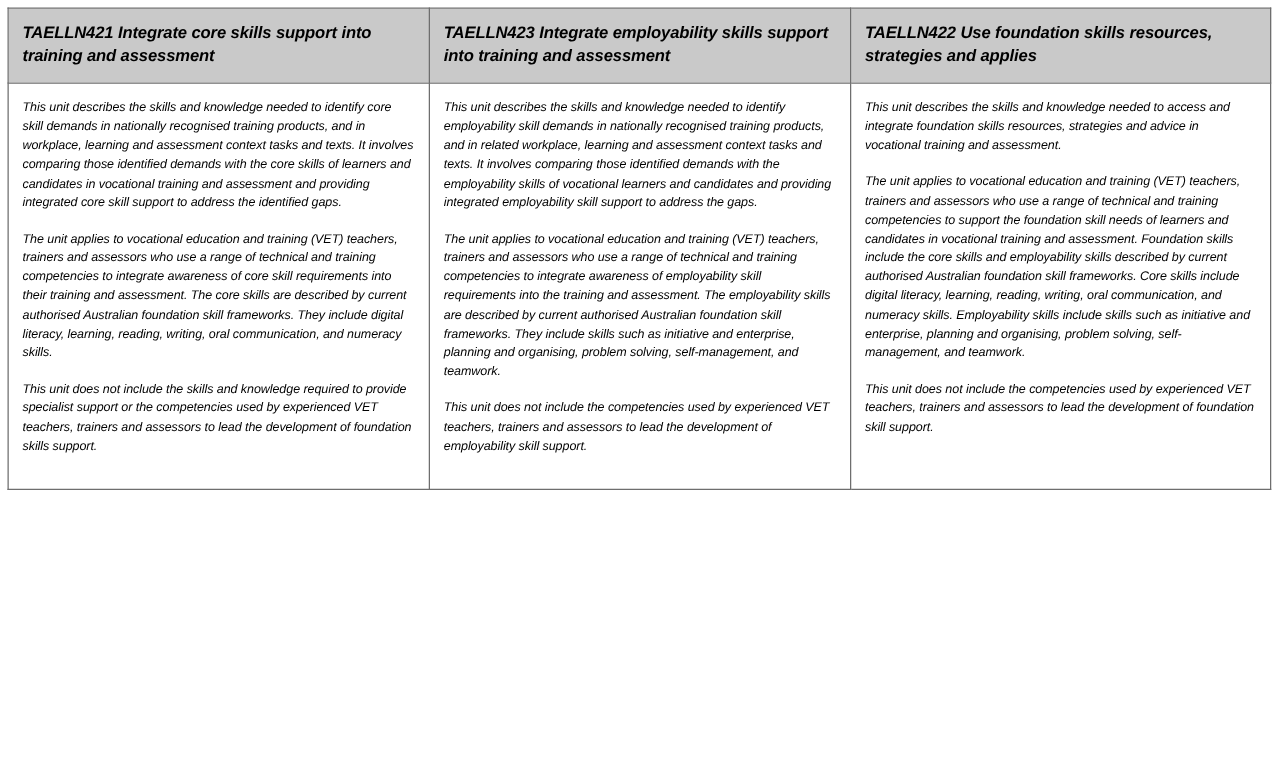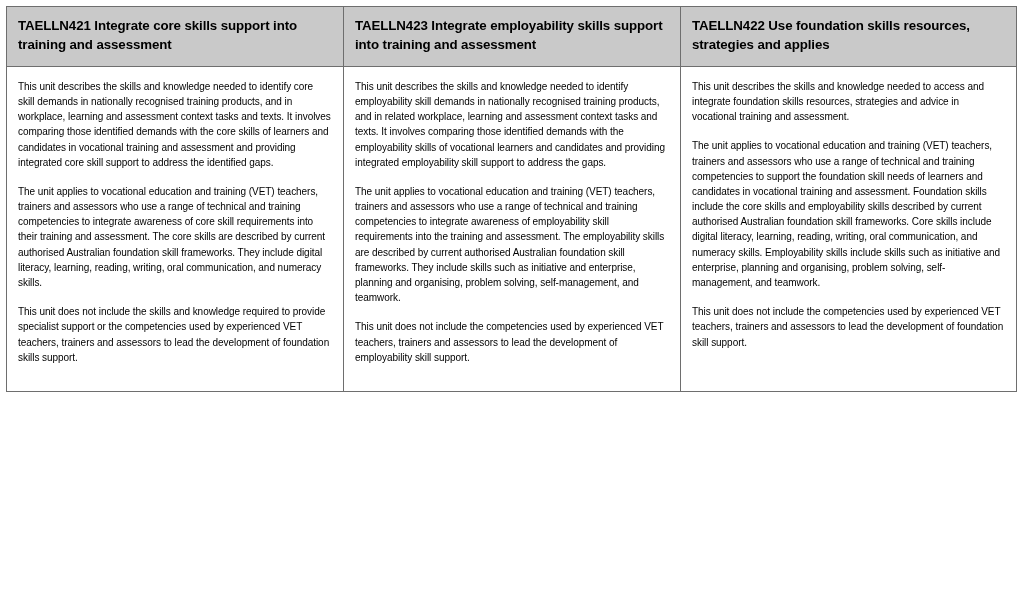--- a/index.html
+++ b/index.html
@@ -11,20 +11,21 @@
     width: 1023px;
     height: 612px;
     font-family: "Liberation Sans", sans-serif;
     color: #000000;
     overflow: hidden;
   }
   .table-wrap {
     box-sizing: border-box;
     width: 1023px;
     padding: 6px 6px 6px 6px;
+    font-style: italic;
   }
   table.units-table {
     border-collapse: collapse;
     table-layout: fixed;
     width: 1010px;
     margin: 0;
   }
   table.units-table th,
   table.units-table td {
     border: 1px solid #6e6e6e;

